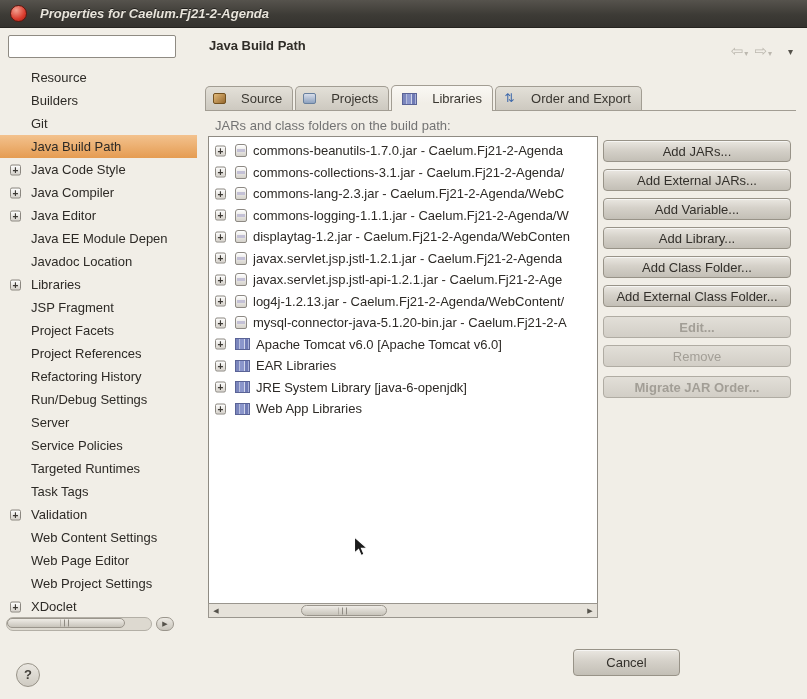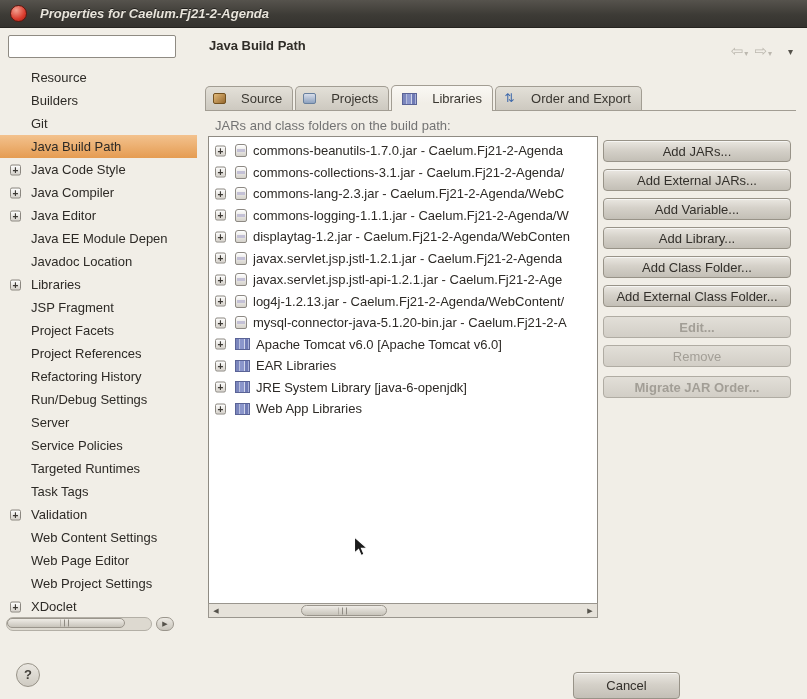--- a/index.html
+++ b/index.html
@@ -121,21 +121,21 @@
   .act-btn.gap { margin-top:9px;font-weight:bold; }
 
   
   .footer { position:absolute; left:0; bottom:0; width:807px; height:59px; }
   .help-btn {
     position:absolute; left:16px; bottom:12px; width:24px; height:24px; border-radius:50%;
     background:linear-gradient(#eae7e1,#cfcbc2); border:1px solid #989388;
     font:bold 13px/22px "Liberation Sans",sans-serif; text-align:center; color:#44413b;
   }
   .foot-btn {
-    position:absolute; bottom:0; height:27px;
+    position:absolute; bottom:23px; height:27px;
     font:13px "Liberation Sans",sans-serif; color:#33302b;
     background:linear-gradient(#eae7e1,#d5d1c9 45%,#c3bfb6);
     border:1px solid #989388; border-radius:4px;
     box-shadow:inset 0 1px 0 rgba(255,255,255,.6);
   }
   .cancel-btn { right:127px; width:107px; }
   .ok-btn { right:15px; width:104px; }
 
   .cursor { position:absolute; left:353px; top:536px; z-index:9; }
 </style>

